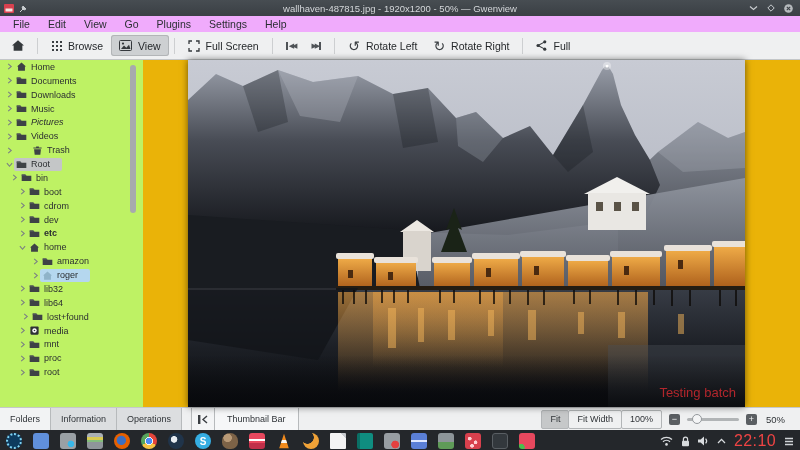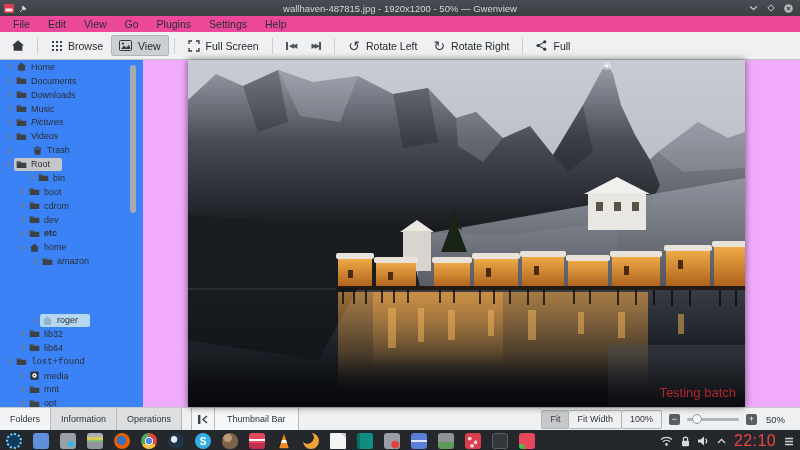--- a/index.html
+++ b/index.html
@@ -6,45 +6,45 @@
   body{width:800px;height:450px;overflow:hidden;font-family:"Liberation Sans",sans-serif;
        background:#eff0f1;-webkit-font-smoothing:antialiased;}
   
   .titlebar{height:16px;background:linear-gradient(#474d52,#3a3f44);display:flex;align-items:center;
             position:relative;color:#cfd3d6;}
   .tb-left{display:flex;align-items:center;gap:5px;margin-left:4px;}
   .tb-title{position:absolute;left:0;right:0;text-align:center;font-size:9.5px;color:#d4d7da;pointer-events:none;}
   .tb-right{margin-left:auto;display:flex;align-items:center;gap:9px;margin-right:7px;}
   .winbtn svg{display:block;}
   
-  .menubar{height:16px;background:#ec4899;display:flex;align-items:center;padding-left:4px;}
+  .menubar{height:16px;background:#f0abfc;display:flex;align-items:center;padding-left:4px;}
   .menu-item{font-size:10.5px;color:#2a2e32;padding:0 9px;}
   
   .toolbar{height:27px;background:#eff0f1;border-bottom:1px solid #c3c6c8;display:flex;align-items:center;padding:0 4px;}
   .tool-btn{display:flex;align-items:center;gap:6px;height:21px;padding:0 8px;border-radius:3px;
             font-size:10.5px;color:#25282b;}
   .tool-btn.pressed{background:#cdd0d2;box-shadow:inset 0 0 0 1px #b2b5b7;}
   .tool-sep{width:1px;height:16px;background:#cdcfd1;margin:0 5px;}
   .grid-icon{width:11px;height:11px;background-image:radial-gradient(circle,#3a3e42 1.1px,rgba(0,0,0,0) 1.4px);
              background-size:4px 4px;background-position:0 0;}
   .skip{display:flex;align-items:center;gap:1px;color:#4f5357;}
   .skip .bar{width:2px;height:8px;background:#4f5357;}
   .skip .tris{font-size:7px;letter-spacing:-2px;line-height:1;}
   .rot-glyph{font-size:14px;line-height:1;color:#3a3e42;}
   
   .main{height:347px;display:flex;}
-  .tree-panel{width:143px;background:#3b82f6;position:relative;overflow:hidden;flex:none;}
+  .tree-panel{width:143px;background:#bef264;position:relative;overflow:hidden;flex:none;}
   .tree-row{height:13.88px;display:flex;align-items:center;font-size:9px;color:#2b2e31;white-space:nowrap;}
   .chev{width:10px;display:flex;justify-content:center;align-items:center;flex:none;}
   .row-body{display:flex;align-items:center;gap:4px;padding:1px 12px 1px 2px;border-radius:2px;height:11px;}
   .row-body .ti{display:flex;align-items:center;}
   .sel-gray>.row-body{background:#c4c6c7;}
   .sel-blue>.row-body{background:#b5d7ef;}
   .vscroll{position:absolute;right:7px;top:5px;width:6px;height:148px;background:#a7aaad;border-radius:3px;}
-  .viewer{flex:1;background:#f0abfc;position:relative;}
+  .viewer{flex:1;background:#eab308;position:relative;}
   .photo{position:absolute;left:45px;top:0;width:557px;height:347px;box-shadow:0 0 7px rgba(0,0,0,.55);}
   .photo svg{display:block;}
   .watermark{position:absolute;right:9px;bottom:7px;font-size:13px;color:#b2262c;font-weight:500;}
   
   .bottombar{height:23px;background:#eff0f1;border-top:1px solid #c6c8ca;display:flex;align-items:stretch;
              font-size:9px;color:#2f3337;box-sizing:border-box;}
   .side-tab{display:flex;align-items:center;padding:0 10px;border:1px solid #b7babc;border-top:none;border-bottom:none;
             background:#dcdee0;margin-left:-1px;}
   .side-tab.active{background:#f2f3f4;}
   .tb-toggle{width:22px;margin-left:9px;border-left:1px solid #b7babc;border-right:1px solid #b7babc;
@@ -324,21 +324,21 @@
           <span class="row-body">
             <span class="ti">
               <svg width="11" height="11" viewBox="0 0 16 16">
                 <path fill="#3e4246" d="M1 3.5h5.2L8 5.5h7V13H1z"></path>
                 <path fill="#53585d" d="M1 3.5h5.2L8 5.5H1z"></path>
               </svg>
             </span>
             <span class="tl">Root</span>
           </span>
         </div>
-        <div class="tree-row" style="padding-left: 26px;">
+        <div class="tree-row" style="padding-left: 9px;">
           <span class="chev">
             <svg width="7" height="7" viewBox="0 0 8 8">
               <path d="M2.5 1L6 4 2.5 7" fill="none" stroke="#7a7f84" stroke-width="1.2"></path>
             </svg>
           </span>
           <span class="row-body">
             <span class="ti">
               <svg width="11" height="11" viewBox="0 0 16 16">
                 <path fill="#3e4246" d="M1 3.5h5.2L8 5.5h7V13H1z"></path>
                 <path fill="#53585d" d="M1 3.5h5.2L8 5.5H1z"></path>
@@ -435,21 +435,21 @@
           <span class="row-body">
             <span class="ti">
               <svg width="11" height="11" viewBox="0 0 16 16">
                 <path fill="#3e4246" d="M1 3.5h5.2L8 5.5h7V13H1z"></path>
                 <path fill="#53585d" d="M1 3.5h5.2L8 5.5H1z"></path>
               </svg>
             </span>
             <span class="tl">amazon</span>
           </span>
         </div>
-        <div class="tree-row sel-blue" style="padding-left: 30px; margin-top: 45px;">
+        <div class="tree-row sel-blue" style="padding-left: 30px;">
           <span class="chev">
             <svg width="7" height="7" viewBox="0 0 8 8">
               <path d="M2.5 1L6 4 2.5 7" fill="none" stroke="#7a7f84" stroke-width="1.2"></path>
             </svg>
           </span>
           <span class="row-body">
             <span class="ti">
               <svg width="11" height="11" viewBox="0 0 16 16">
                 <path fill="#8fb3c9" d="M8 2L1.5 8H3v6h10V8h1.5z"></path>
               </svg>
@@ -482,21 +482,21 @@
           <span class="row-body">
             <span class="ti">
               <svg width="11" height="11" viewBox="0 0 16 16">
                 <path fill="#3e4246" d="M1 3.5h5.2L8 5.5h7V13H1z"></path>
                 <path fill="#53585d" d="M1 3.5h5.2L8 5.5H1z"></path>
               </svg>
             </span>
             <span class="tl">lib64</span>
           </span>
         </div>
-        <div class="tree-row" style="padding-left: 4px; font-family: Liberation Mono, monospace;">
+        <div class="tree-row" style="padding-left: 20px;">
           <span class="chev">
             <svg width="7" height="7" viewBox="0 0 8 8">
               <path d="M2.5 1L6 4 2.5 7" fill="none" stroke="#7a7f84" stroke-width="1.2"></path>
             </svg>
           </span>
           <span class="row-body">
             <span class="ti">
               <svg width="11" height="11" viewBox="0 0 16 16">
                 <path fill="#3e4246" d="M1 3.5h5.2L8 5.5h7V13H1z"></path>
                 <path fill="#53585d" d="M1 3.5h5.2L8 5.5H1z"></path>
@@ -529,36 +529,20 @@
             </svg>
           </span>
           <span class="row-body">
             <span class="ti">
               <svg width="11" height="11" viewBox="0 0 16 16">
                 <path fill="#3e4246" d="M1 3.5h5.2L8 5.5h7V13H1z"></path>
                 <path fill="#53585d" d="M1 3.5h5.2L8 5.5H1z"></path>
               </svg>
             </span>
             <span class="tl">mnt</span>
-          </span>
-        </div>
-        <div class="tree-row" style="padding-left: 17px;">
-          <span class="chev">
-            <svg width="7" height="7" viewBox="0 0 8 8">
-              <path d="M2.5 1L6 4 2.5 7" fill="none" stroke="#7a7f84" stroke-width="1.2"></path>
-            </svg>
-          </span>
-          <span class="row-body">
-            <span class="ti">
-              <svg width="11" height="11" viewBox="0 0 16 16">
-                <path fill="#3e4246" d="M1 3.5h5.2L8 5.5h7V13H1z"></path>
-                <path fill="#53585d" d="M1 3.5h5.2L8 5.5H1z"></path>
-              </svg>
-            </span>
-            <span class="tl">opt</span>
           </span>
         </div>
         <div class="tree-row" style="padding-left: 17px;">
           <span class="chev">
             <svg width="7" height="7" viewBox="0 0 8 8">
               <path d="M2.5 1L6 4 2.5 7" fill="none" stroke="#7a7f84" stroke-width="1.2"></path>
             </svg>
           </span>
           <span class="row-body">
             <span class="ti">

